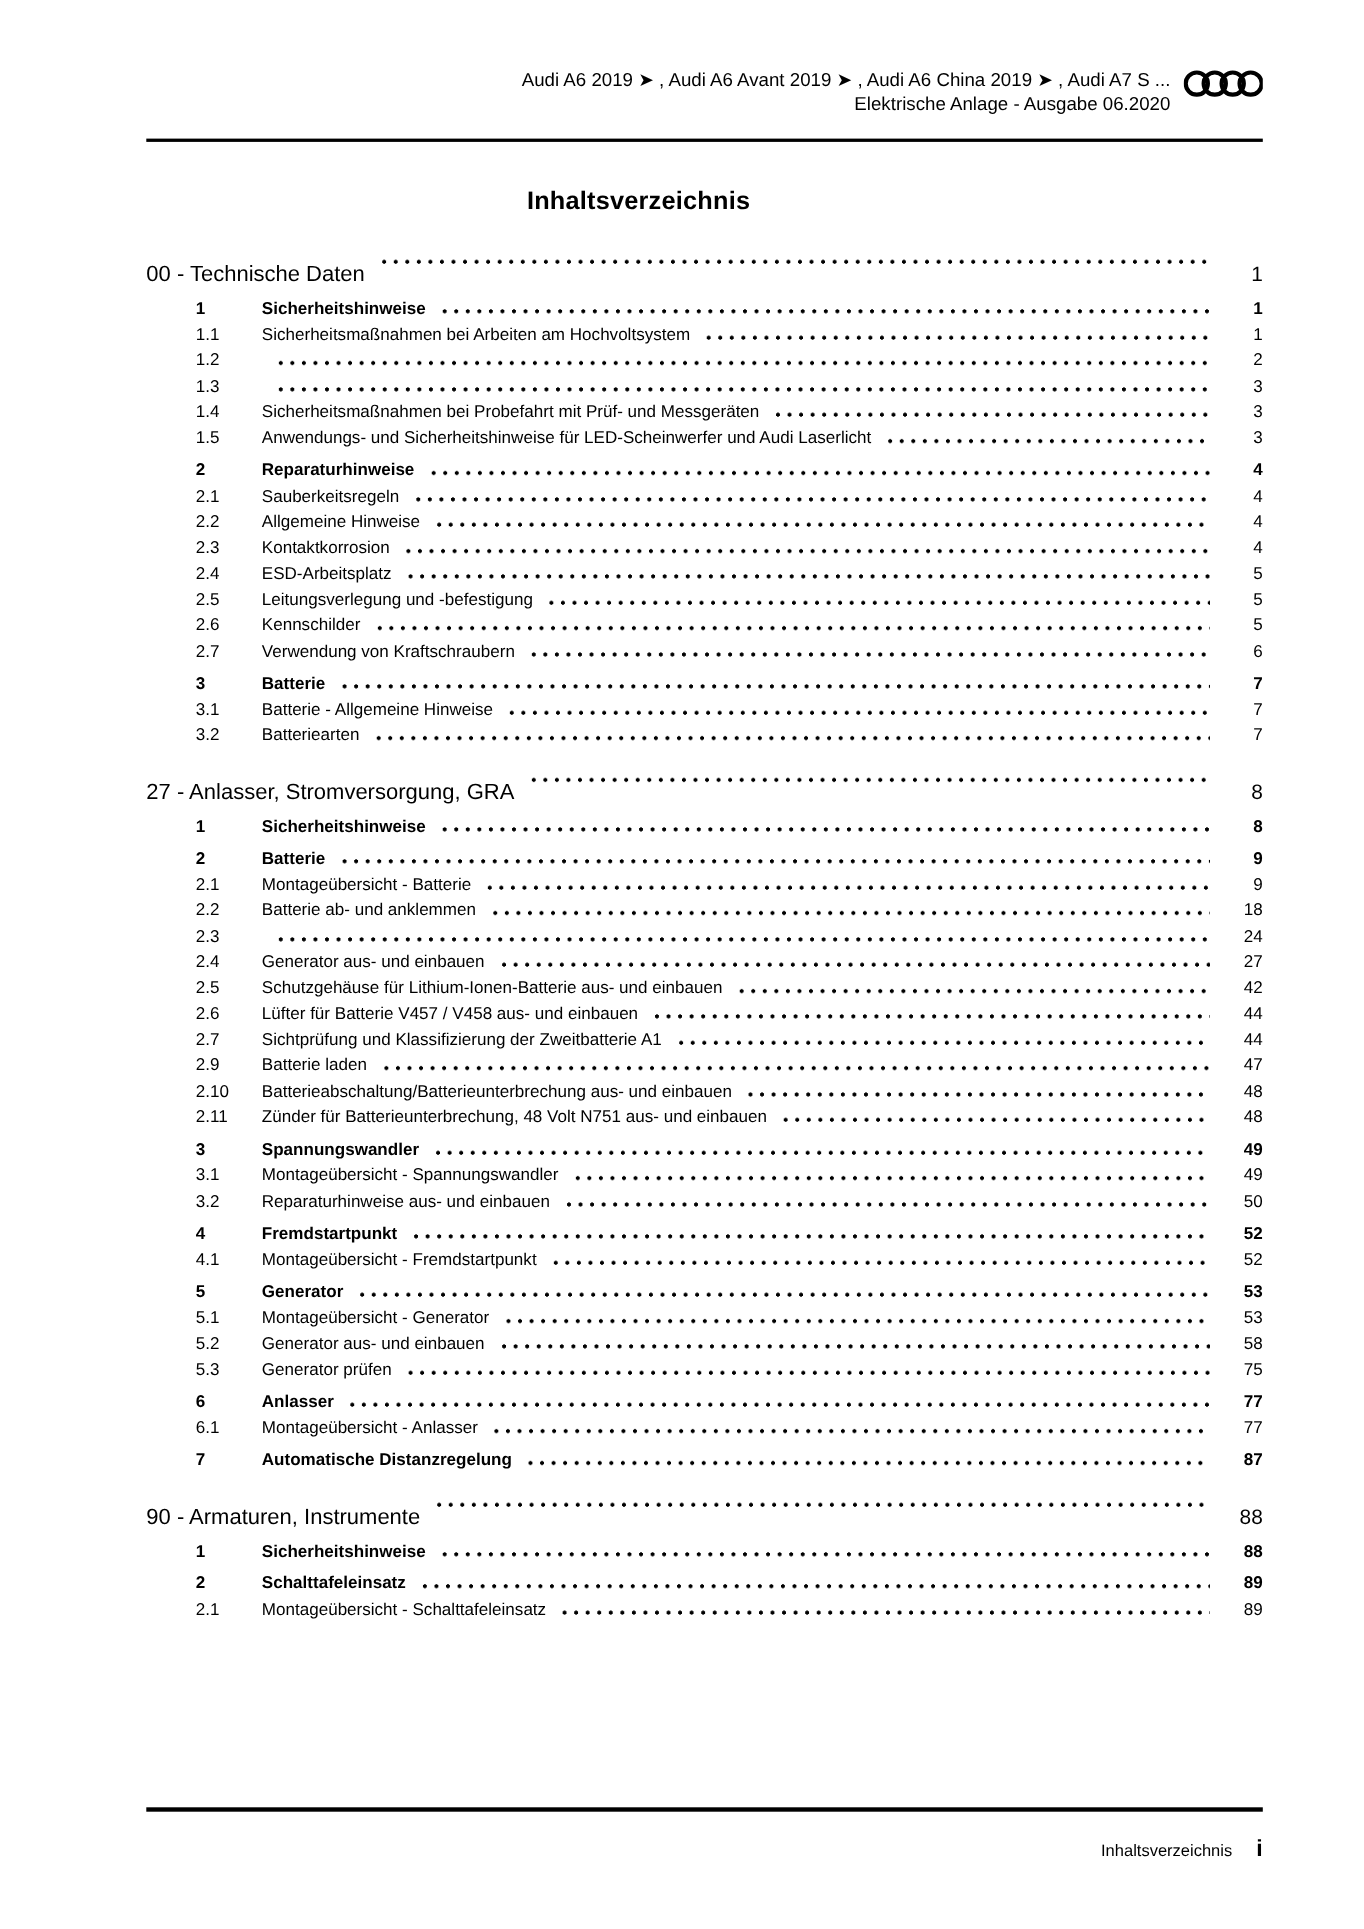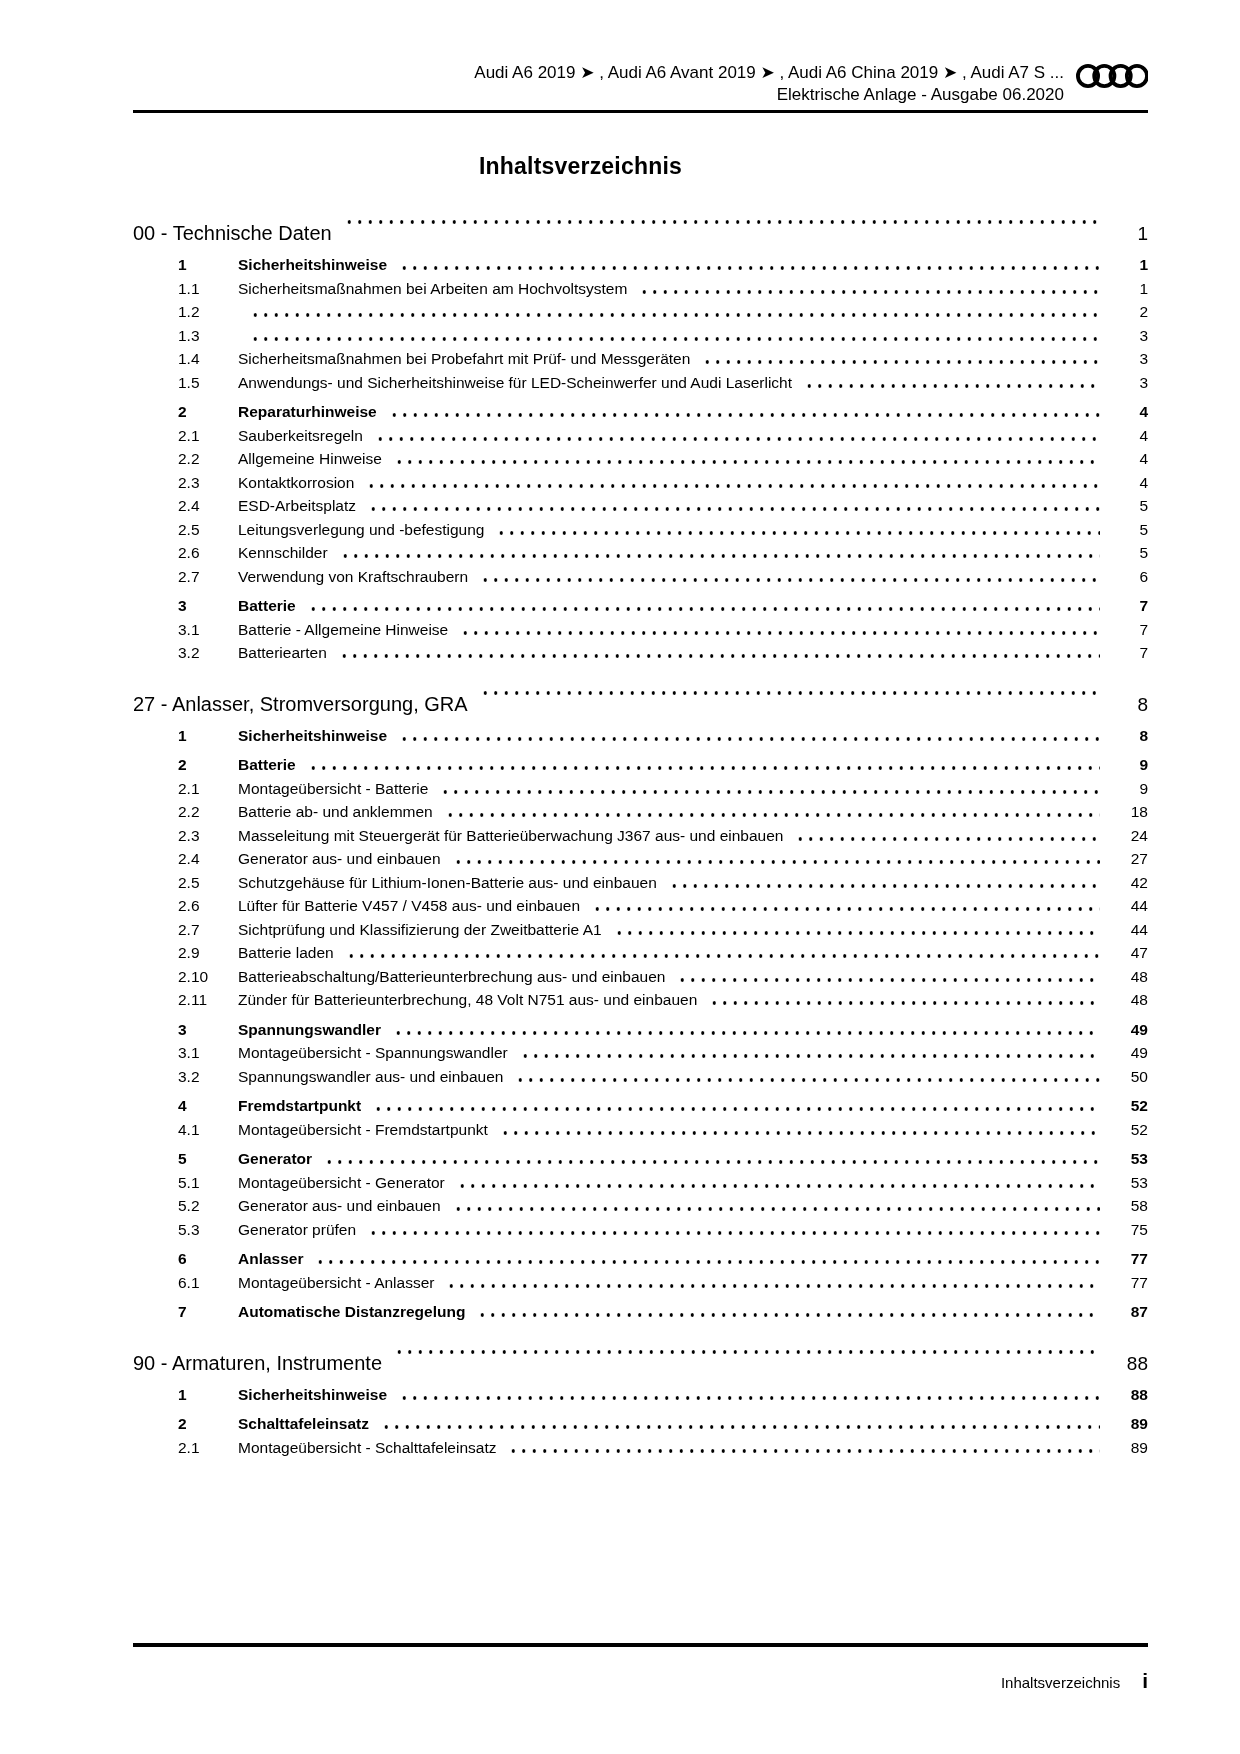--- a/index.html
+++ b/index.html
@@ -11,21 +11,21 @@
     color: #000;
   }
   .page {
     position: absolute; inset: 0;
     padding: 60px 92px 0 133px; 
   }
 
   
   .header {
     display: flex; justify-content: flex-end; align-items: flex-start;
-    padding-bottom: 4px;
+    padding-bottom: 20px;
     border-bottom: 3px solid #000;
   }
   .header-text {
     text-align: right;
     font-size: 17px; line-height: 22px;
     padding-top: 2px;
   }
   .audi-logo { margin-left: 12px; margin-top: 2px; flex: none; }
 
   
@@ -261,21 +261,20 @@
 
   <div class="entry">
     <span class="num">2.2</span>
     <span class="title">Batterie ab- und anklemmen</span>
     <span class="leader"></span>
     <span class="page-num">18</span>
   </div>
 
   <div class="entry">
     <span class="num">2.3</span>
-    <span class="title">Masseleitung mit Steuergerät für Batterieüberwachung J367 aus- und einbauen</span>
     <span class="leader"></span>
     <span class="page-num">24</span>
   </div>
 
   <div class="entry">
     <span class="num">2.4</span>
     <span class="title">Generator aus- und einbauen</span>
     <span class="leader"></span>
     <span class="page-num">27</span>
   </div>
@@ -332,21 +331,21 @@
 
   <div class="entry">
     <span class="num">3.1</span>
     <span class="title">Montageübersicht - Spannungswandler</span>
     <span class="leader"></span>
     <span class="page-num">49</span>
   </div>
 
   <div class="entry">
     <span class="num">3.2</span>
-    <span class="title">Spannungswandler aus- und einbauen</span>
+    <span class="title">Reparaturhinweise aus- und einbauen</span>
     <span class="leader"></span>
     <span class="page-num">50</span>
   </div>
 
   <div class="entry bold">
     <span class="num">4</span>
     <span class="title">Fremdstartpunkt</span>
     <span class="leader"></span>
     <span class="page-num">52</span>
   </div>

